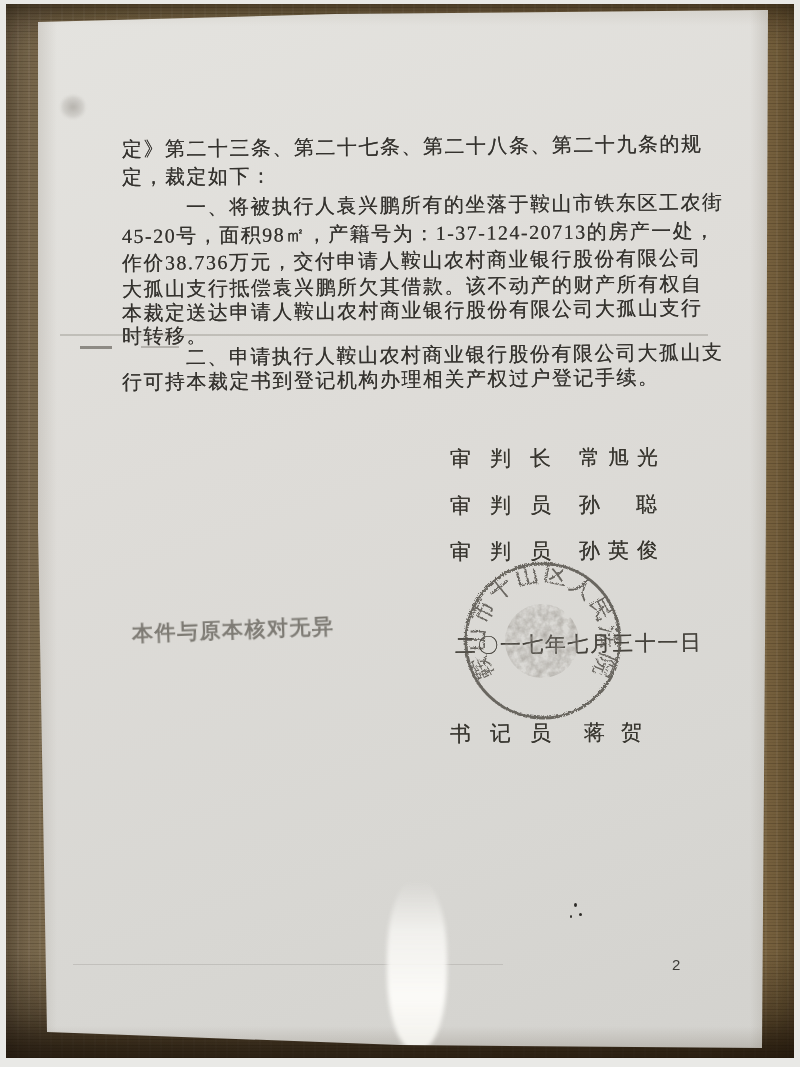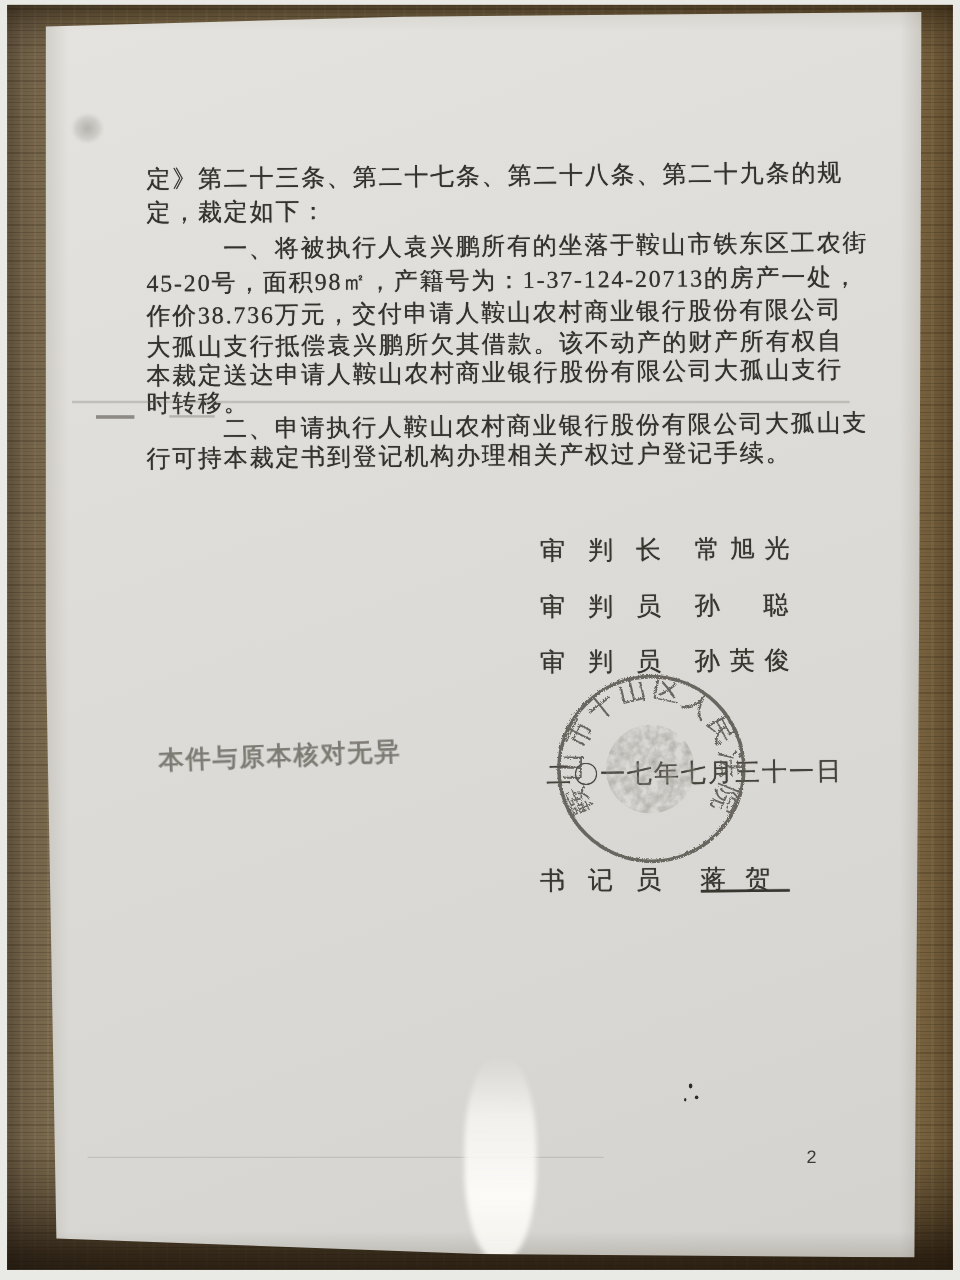--- a/index.html
+++ b/index.html
@@ -32,21 +32,21 @@
   .bodyline.indent{left:151px;}
   .l1{top:128px}.l2{top:156px}.l3{top:186px}.l4{top:215px}.l5{top:242px}
   .l6{top:268px}.l7{top:292px}.l8{top:315px}.l9{top:336px}.l10{top:361px}
   .sig-row{position:absolute;left:415px;white-space:nowrap;transform:rotate(-0.55deg);
     transform-origin:0 50%;color:#38362f;text-shadow:0 0 .6px rgba(52,50,46,.85);}
   .s1{top:437px}.s2{top:484px}.s3{top:530px}
   .sig-role{font-size:21px;letter-spacing:19px;}
   .sig-name{font-size:21px;letter-spacing:8px;margin-left:9px;}
   .s2 .sig-name{letter-spacing:36px;}
   .clerk{top:712px}
-  .clerk .sig-name{letter-spacing:16px;margin-left:14px;text-decoration:underline;}
+  .clerk .sig-name{letter-spacing:16px;margin-left:14px;}
   .date{position:absolute;left:420px;top:622px;font-size:21px;letter-spacing:1.5px;
     color:#45423c;white-space:nowrap;z-index:1;transform:rotate(-0.8deg);
     text-shadow:0 0 .6px rgba(60,57,50,.8);}
   .verify{position:absolute;left:97px;top:608px;font-size:21px;letter-spacing:1.5px;
     color:#6e6b64;font-weight:bold;white-space:nowrap;transform:rotate(-2.2deg);
     filter:blur(.6px);opacity:.85;}
   .seal{position:absolute;left:407px;top:532px;width:200px;height:200px;z-index:2;opacity:.85;}
   .pagenum{position:absolute;left:637px;top:948px;font-size:15px;color:#3c3b37;
     font-family:"Liberation Sans","DejaVu Sans",sans-serif;}
   .smudge{position:absolute;left:20px;top:82px;width:36px;height:34px;border-radius:50%;

